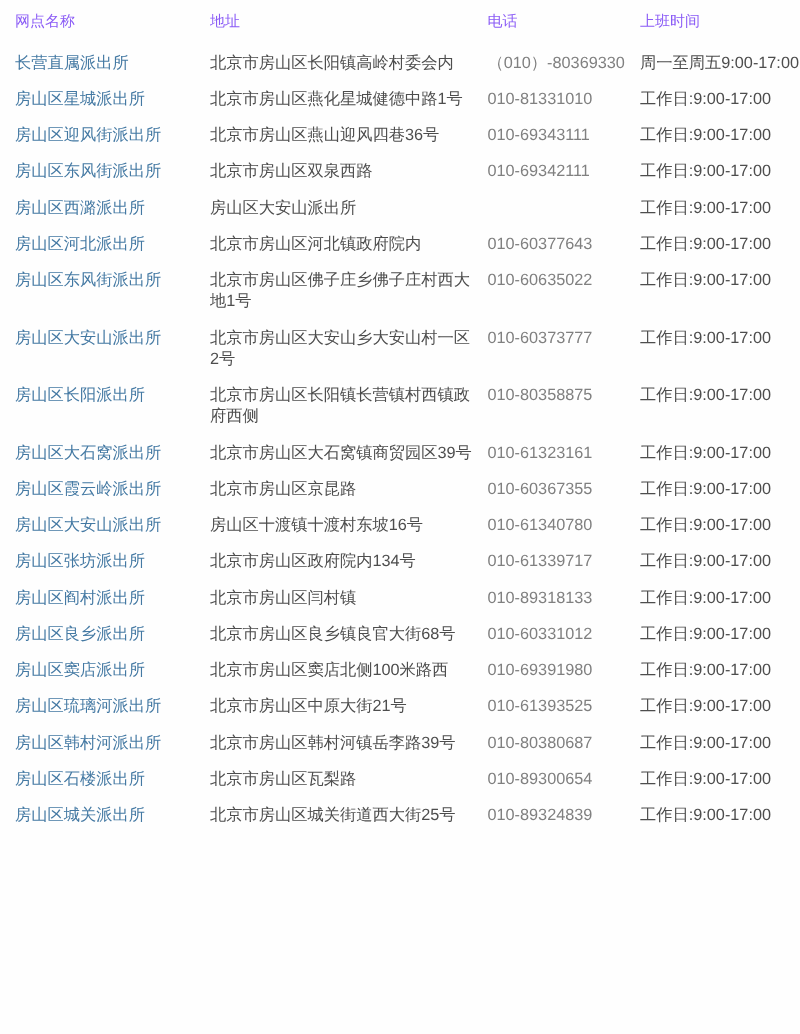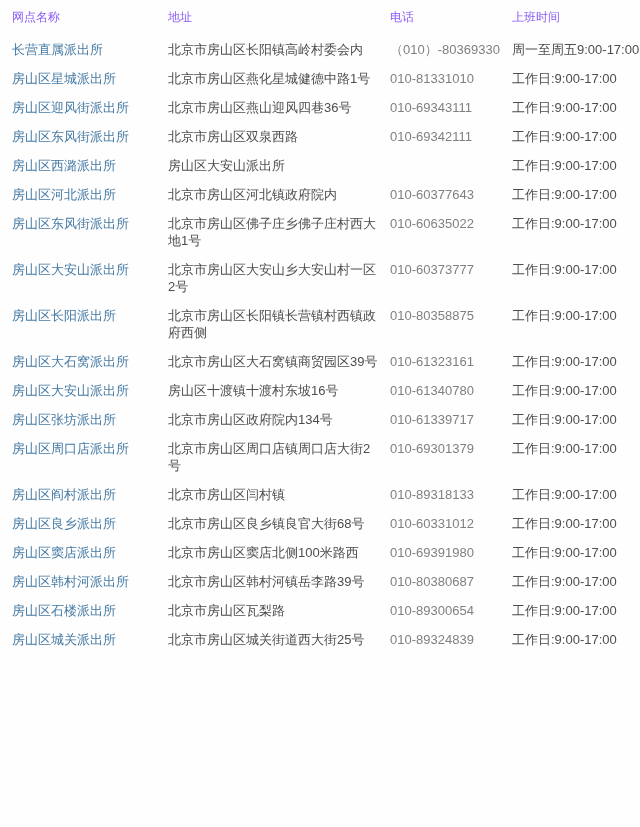--- a/index.html
+++ b/index.html
@@ -130,43 +130,43 @@
   </tr>
 
 
   <tr>
     <td class="c-name">房山区大石窝派出所</td>
     <td class="c-addr">北京市房山区大石窝镇商贸园区39号</td>
     <td class="c-phone">010-61323161</td>
     <td class="c-time">工作日:9:00-17:00</td>
   </tr>
 
+  <tr>
+    <td class="c-name">房山区霞云岭派出所</td>
+    <td class="c-addr">北京市房山区京昆路</td>
+    <td class="c-phone">010-60367355</td>
+    <td class="c-time">工作日:9:00-17:00</td>
+  </tr>
 
   <tr>
     <td class="c-name">房山区大安山派出所</td>
     <td class="c-addr">房山区十渡镇十渡村东坡16号</td>
     <td class="c-phone">010-61340780</td>
     <td class="c-time">工作日:9:00-17:00</td>
   </tr>
 
 
   <tr>
     <td class="c-name">房山区张坊派出所</td>
     <td class="c-addr">北京市房山区政府院内134号</td>
     <td class="c-phone">010-61339717</td>
     <td class="c-time">工作日:9:00-17:00</td>
   </tr>
 
 
-  <tr>
-    <td class="c-name">房山区周口店派出所</td>
-    <td class="c-addr">北京市房山区周口店镇周口店大街2号</td>
-    <td class="c-phone">010-69301379</td>
-    <td class="c-time">工作日:9:00-17:00</td>
-  </tr>
 
   <tr>
     <td class="c-name">房山区阎村派出所</td>
     <td class="c-addr">北京市房山区闫村镇</td>
     <td class="c-phone">010-89318133</td>
     <td class="c-time">工作日:9:00-17:00</td>
   </tr>
 
   <tr>
     <td class="c-name">房山区良乡派出所</td>
@@ -175,20 +175,26 @@
     <td class="c-time">工作日:9:00-17:00</td>
   </tr>
 
   <tr>
     <td class="c-name">房山区窦店派出所</td>
     <td class="c-addr">北京市房山区窦店北侧100米路西</td>
     <td class="c-phone">010-69391980</td>
     <td class="c-time">工作日:9:00-17:00</td>
   </tr>
 
+  <tr>
+    <td class="c-name">房山区琉璃河派出所</td>
+    <td class="c-addr">北京市房山区中原大街21号</td>
+    <td class="c-phone">010-61393525</td>
+    <td class="c-time">工作日:9:00-17:00</td>
+  </tr>
 
   <tr>
     <td class="c-name">房山区韩村河派出所</td>
     <td class="c-addr">北京市房山区韩村河镇岳李路39号</td>
     <td class="c-phone">010-80380687</td>
     <td class="c-time">工作日:9:00-17:00</td>
   </tr>
 
   <tr>
     <td class="c-name">房山区石楼派出所</td>

